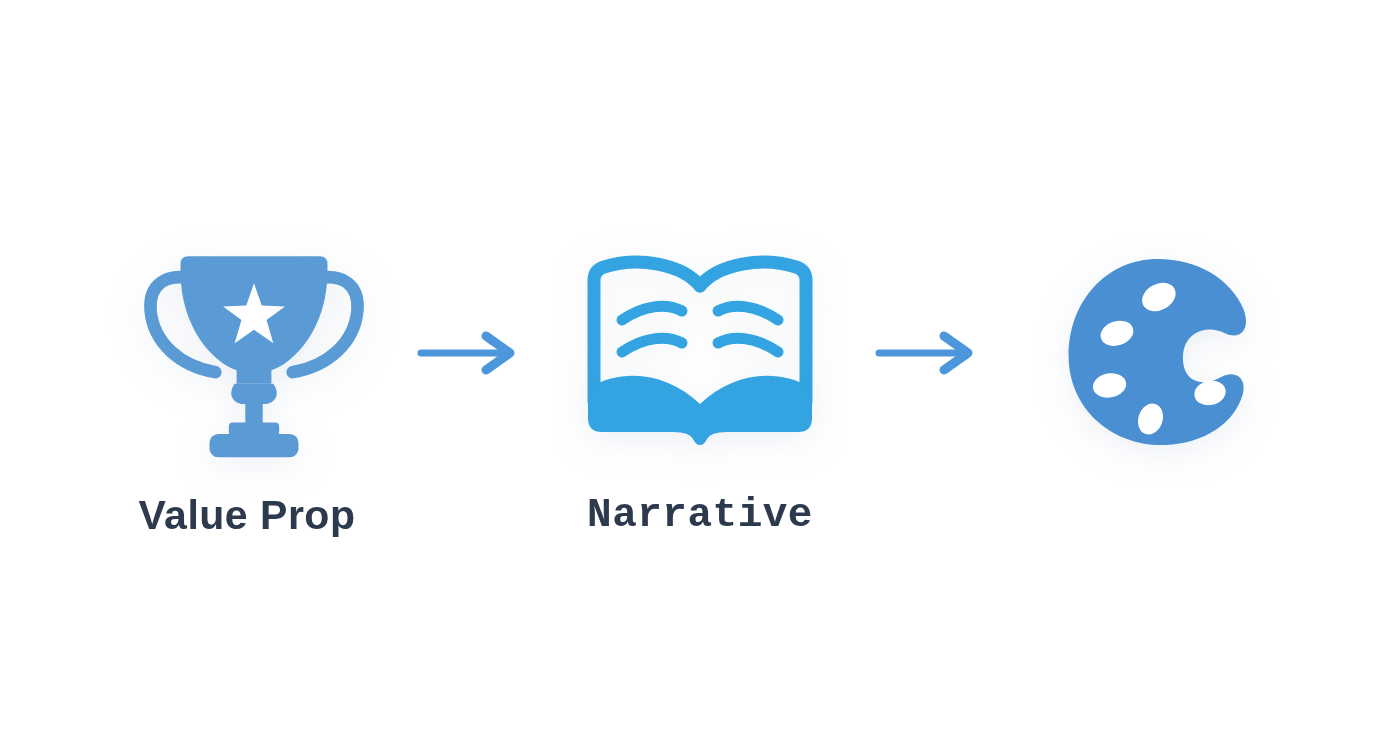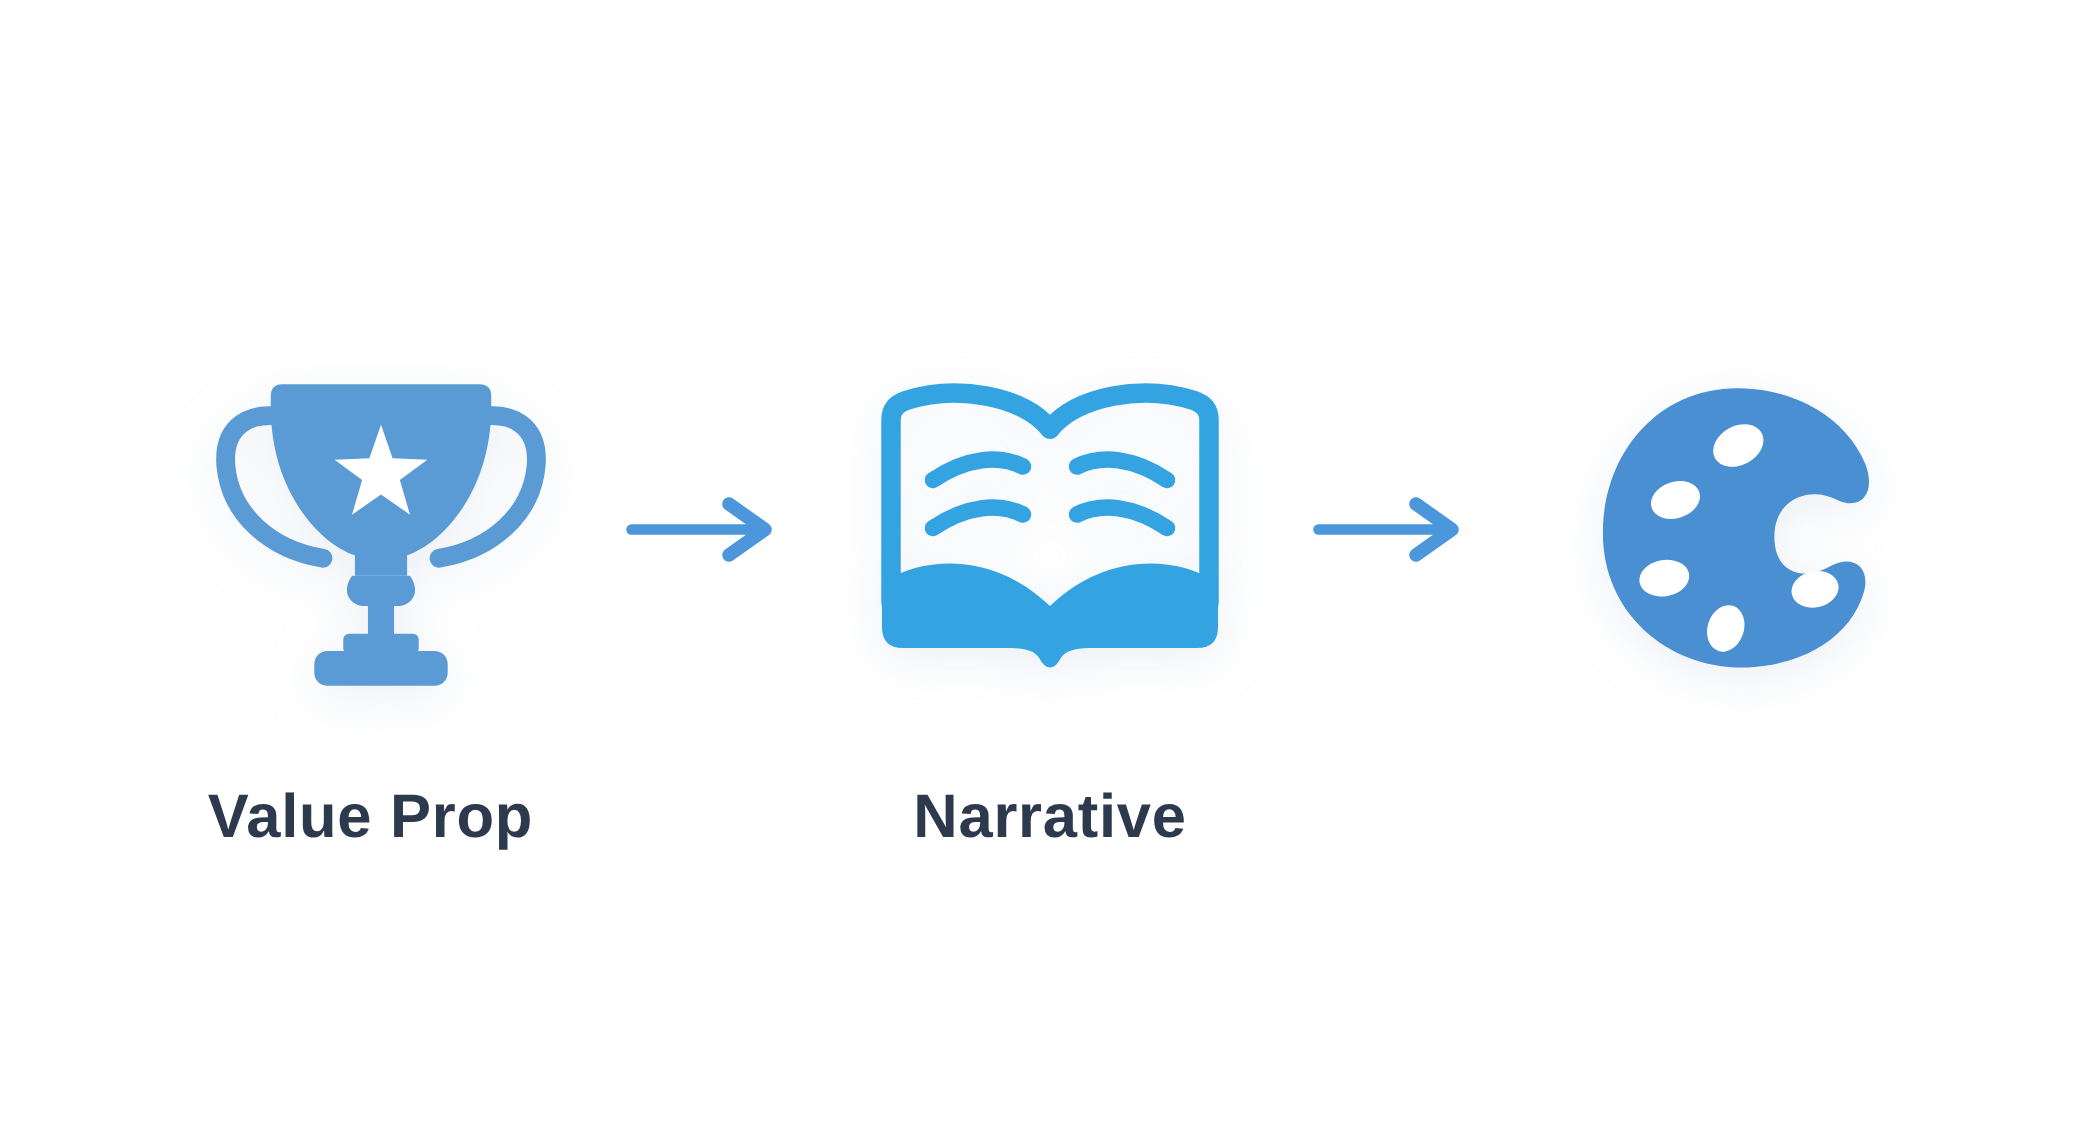--- a/index.html
+++ b/index.html
@@ -19,30 +19,30 @@
     filter: drop-shadow(0 8px 16px rgba(185, 200, 220, 0.28));
   }
   .icon-trophy   { left: 138px; top: 226px; width: 232px; height: 244px; }
   .icon-book     { left: 560px; top: 240px; width: 280px; height: 230px; }
   .icon-palette  { left: 1050px; top: 236px; width: 214px; height: 230px; }
   .arrow-wrap { position: absolute; width: 110px; height: 46px; }
   .arrow-1 { left: 414px; top: 330px; }
   .arrow-2 { left: 872px; top: 330px; }
   .step-label {
     position: absolute;
-    top: 521px;
+    top: 492px;
     transform: translateX(-50%);
     font-size: 41px;
     font-weight: 700;
     letter-spacing: 0.5px;
     color: #2d3a4e;
     white-space: nowrap;
   }
   .label-1 { left: 247px; }
-  .label-2 { left: 700px; }
+  .label-2 { left: 700px; font-family: Liberation Mono, monospace; }
   .label-3 { left: 1162px; }
   svg { display: block; width: 100%; height: 100%; }
 </style>
 </head>
 <body>
 
 <div class="canvas">
 
   <div class="icon-wrap icon-trophy">
     <svg viewBox="0 0 240 250" xmlns="http://www.w3.org/2000/svg">

